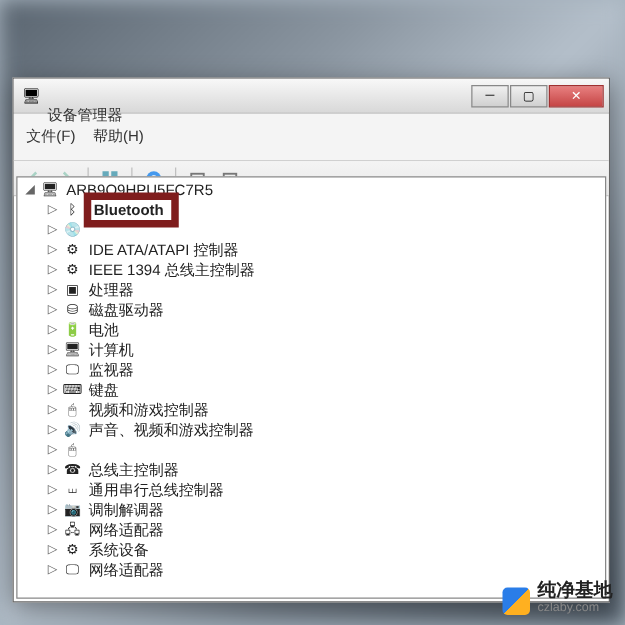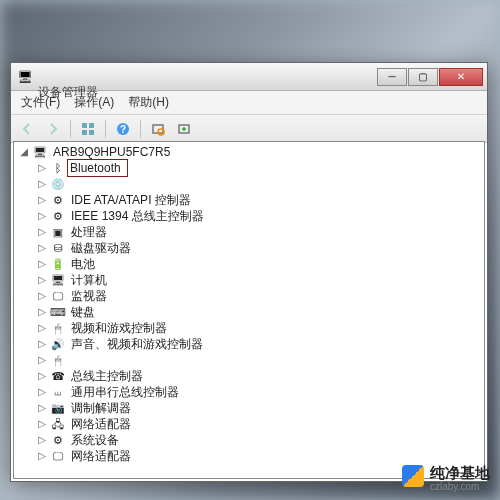--- a/index.html
+++ b/index.html
@@ -1,44 +1,44 @@
 <!DOCTYPE html>
 <html><head>
 <meta charset="utf-8">
 <style>
 * { margin: 0; padding: 0; box-sizing: border-box; }
 body { width: 500px; height: 500px; background: #a8b5c0; font-family: "Microsoft YaHei", "SimSun", Arial, sans-serif; font-size: 12px; position: relative; overflow: hidden; }
 .bg-blur { position: absolute; inset: 0; background: linear-gradient(135deg, #5a6570 0%, #8a95a0 30%, #b5c0cb 50%, #7a8590 70%, #4a5560 100%); filter: blur(8px); }
-.watermark { position: absolute; bottom: 8px; right: 10px; display: flex; align-items: flex-start; gap: 6px; z-index: 100; }
+.watermark { position: absolute; bottom: 8px; right: 10px; display: flex; align-items: flex-end; gap: 6px; z-index: 100; }
 .watermark-icon { width: 22px; height: 22px; background: linear-gradient(135deg, #2a7de8 50%, #ffb020 50%); border-radius: 4px; }
 .watermark-text { display: flex; flex-direction: column; line-height: 1.1; }
 .watermark-title { color: #222; font-weight: bold; font-size: 15px; }
 .watermark-url { color: #888; font-size: 10px; }
 .window { position: absolute; left: 10px; top: 62px; width: 478px; height: 420px; background: #fff; border: 1px solid #666; box-shadow: 0 4px 20px rgba(0,0,0,0.4); }
 .titlebar { height: 28px; background: linear-gradient(to bottom, #f8f8f8 0%, #e8e8e8 50%, #d8d8d8 100%); border-bottom: 1px solid #b0b0b0; display: flex; align-items: center; padding: 0 4px 0 6px; }
 .titlebar-icon { width: 16px; height: 16px; margin-right: 5px; display: inline-flex; align-items: center; justify-content: center; font-size: 12px; }
 .titlebar-title { flex: 1; font-size: 12px; color: #333; margin-top: 32px; }
 .win-controls { display: flex; gap: 1px; }
 .win-btn { width: 30px; height: 18px; border: 1px solid #888; background: linear-gradient(to bottom, #f0f0f0, #d0d0d0); display: flex; align-items: center; justify-content: center; font-size: 10px; cursor: pointer; }
 .win-btn.close { width: 44px; background: linear-gradient(to bottom, #e88080, #c54545); color: #fff; border-color: #a03030; }
-.menubar { height: 24px; background: #f4f4f4; border-bottom: 1px solid #d0d0d0; display: flex; align-items: center; padding-left: 4px; gap: 2px; }
+.menubar { height: 38px; background: #f4f4f4; border-bottom: 1px solid #d0d0d0; display: flex; align-items: center; padding-left: 4px; gap: 2px; }
 .menu-item { padding: 2px 6px; font-size: 12px; color: #333; cursor: pointer; }
 .toolbar { height: 28px; background: linear-gradient(to bottom, #f4f4f4, #e8e8e8); border-bottom: 1px solid #c8c8c8; display: flex; align-items: center; padding: 0 4px; gap: 2px; }
 .tool-btn { width: 24px; height: 22px; border: 1px solid transparent; display: flex; align-items: center; justify-content: center; cursor: pointer; border-radius: 2px; }
 .tool-btn.disabled { opacity: 0.4; cursor: default; }
 .tool-btn svg { width: 16px; height: 16px; }
 .tool-sep { width: 1px; height: 18px; background: #c0c0c0; margin: 0 3px; }
 .tree-container { position: absolute; top: 78px; left: 2px; right: 2px; bottom: 2px; background: #fff; border: 1px solid #888; overflow: auto; padding: 2px 4px; }
 .tree-root { list-style: none; }
 .tree-node { list-style: none; font-size: 12px; color: #222; line-height: 16px; white-space: nowrap; }
 .tree-row { display: flex; align-items: center; height: 16px; }
 .expander { width: 12px; height: 12px; display: inline-flex; align-items: center; justify-content: center; cursor: pointer; color: #666; font-size: 10px; margin-right: 2px; }
 .node-icon { width: 16px; height: 14px; margin-right: 3px; display: inline-flex; align-items: center; justify-content: center; font-size: 11px; }
 .node-label { padding: 0 2px; }
-.node-label.selected-box { border: 1px solid #7f1d1d; padding: 0 6px 0 2px; margin-left: -2px; }
+.node-label.selected-box { border: 6px solid #7f1d1d; padding: 0 6px 0 2px; margin-left: -2px; font-weight: bold; }
 .children { padding-left: 18px; }
 .children > .tree-node > .tree-row { padding-left: 0; }
 </style>
 </head>
 <body>
 
 <div class="bg-blur"></div>
 
 <div class="window">
   <div class="titlebar">
@@ -46,21 +46,20 @@
     <span class="titlebar-title">设备管理器</span>
     <div class="win-controls">
       <div class="win-btn">─</div>
       <div class="win-btn">▢</div>
       <div class="win-btn close">✕</div>
     </div>
   </div>
 
   <div class="menubar">
     <span class="menu-item">文件(F)</span>
-    <span class="menu-item">操作(A)</span>
     <span class="menu-item">帮助(H)</span>
   </div>
 
   <div class="toolbar">
     <div class="tool-btn disabled">
         <svg viewBox="0 0 16 16">
           <path d="M10 3 L5 8 L10 13" fill="none" stroke="#4a8" stroke-width="2"></path>
         </svg>
       </div>
     <div class="tool-btn disabled">

